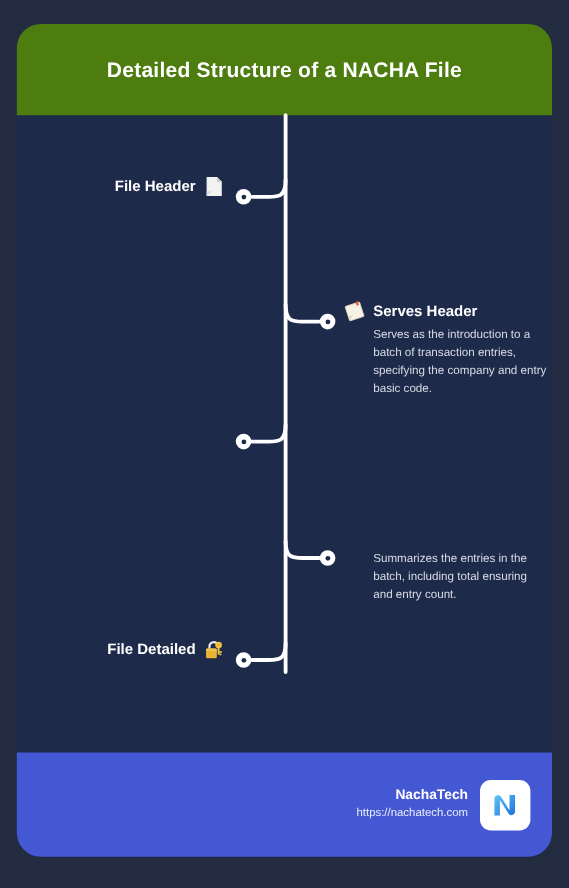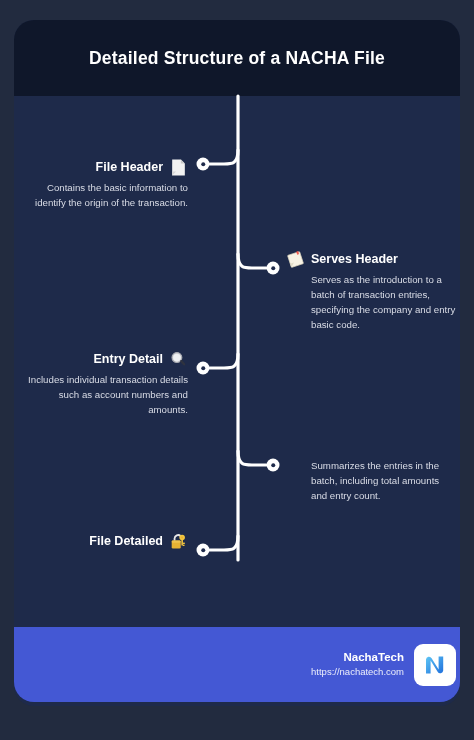--- a/index.html
+++ b/index.html
@@ -36,21 +36,21 @@
     border-radius: 20px;
   }
 
   
   .header-band {
     position: absolute;
     left: 14px;
     top: 20px;
     width: 446px;
     height: 76px;
-    background: #0f172a;
+    background: #4d7c0f;
     border-radius: 20px 20px 0 0;
     display: flex;
     align-items: center;
     justify-content: center;
     box-sizing: border-box;
     padding: 0 18px;
   }
   .header-title {
     color: #ffffff;
     font-size: 17.5px;
@@ -59,28 +59,28 @@
     text-align: center;
     line-height: 1.2;
   }
 
   
   .footer-band {
     position: absolute;
     left: 14px;
     top: 627px;
     width: 446px;
-    height: 75px;
+    height: 87px;
     background: #4458d4;
     border-radius: 0 0 20px 20px;
     display: flex;
     align-items: center;
     justify-content: flex-end;
     box-sizing: border-box;
-    padding-right: 4px;
+    padding-right: 18px;
   }
   .footer-text {
     text-align: right;
     margin-right: 10px;
   }
   .footer-brand {
     color: #ffffff;
     font-size: 11.5px;
     font-weight: bold;
     line-height: 1.35;
@@ -212,61 +212,49 @@
       <path d="M238,536 C238,550 232,550 224,550 L210,550"></path>
     </g>
   </svg>
 
   <div class="node" style="left:203px; top:164px;"></div>
   <div class="node" style="left:273px; top:268px;"></div>
   <div class="node" style="left:203px; top:368px;"></div>
   <div class="node" style="left:273px; top:465px;"></div>
   <div class="node" style="left:203px; top:550px;"></div>
 
-  <div class="item left" style="left:20px; top:158px; width:168px;">
+  <div class="item left" style="left:20px; top:146px; width:168px;">
     <div class="item-title-row">
       <span class="item-title">File Header</span>
       <svg class="item-icon" viewBox="0 0 24 24">
         <path d="M4 2 H15 L20 7 V22 H4 Z" fill="#f2f2f2"></path>
         <path d="M15 2 L20 7 H15 Z" fill="#c9c9c9"></path>
         <path d="M4 22 L9 17 H4 Z" fill="#d8d8d8"></path>
       </svg>
     </div>
-    <div class="item-desc">Contains the basic information to identify the origin of the transaction.</div>
   </div>
 
   <div class="item right" style="left:286px; top:250px; width:170px;">
     <div class="item-title-row">
       <svg class="item-icon" viewBox="0 0 24 24">
         <g transform="rotate(-18 12 12)">
           <rect x="4" y="4" width="16" height="16" rx="1" fill="#f7f2e4" stroke="#ddd5bf" stroke-width="0.8"></rect>
           <path d="M4 20 L9 15 L4 15 Z" fill="#e2dcc8"></path>
           <path d="M16.5 3.2 L18.6 6.4 L16.2 7.4 Z" fill="#e8453c"></path>
           <circle cx="17.2" cy="4.2" r="1.5" fill="#f0564c"></circle>
         </g>
       </svg>
       <span class="item-title">Serves Header</span>
     </div>
     <div class="item-desc">Serves as the introduction to a batch of transaction entries, specifying the company and entry basic code.</div>
   </div>
 
-  <div class="item left" style="left:20px; top:350px; width:168px;">
-    <div class="item-title-row">
-      <span class="item-title">Entry Detail</span>
-      <svg class="item-icon" viewBox="0 0 24 24">
-        <circle cx="10" cy="9.5" r="6.2" fill="#dcdde0" stroke="#a9abb2" stroke-width="1.4"></circle>
-        <circle cx="10" cy="9.5" r="4.6" fill="#eef0f3"></circle>
-        <rect x="13.4" y="14" width="3.1" height="8.2" rx="1.4" fill="#2f3340" transform="rotate(-42 13.4 14)"></rect>
-      </svg>
-    </div>
-    <div class="item-desc">Includes individual transaction details such as account numbers and amounts.</div>
-  </div>
 
   <div class="item right" style="left:286px; top:455px; width:170px;">
-    <div class="item-desc">Summarizes the entries in the batch, including total amounts and entry count.</div>
+    <div class="item-desc">Summarizes the entries in the batch, including total ensuring and entry count.</div>
   </div>
 
   <div class="item left" style="left:20px; top:532px; width:168px;">
     <div class="item-title-row">
       <span class="item-title">File Detailed</span>
       <svg class="item-icon" viewBox="0 0 24 24">
         <path d="M7 11 V8.2 A4.6 4.6 0 0 1 14.6 5" fill="none" stroke="#e8e8e8" stroke-width="2.3"></path>
         <rect x="3.4" y="10.6" width="11.4" height="10.2" rx="1.6" fill="#e8b233"></rect>
         <rect x="3.4" y="10.6" width="11.4" height="3" rx="1.4" fill="#f0c24e"></rect>
         <circle cx="16.6" cy="7" r="3.5" fill="#f2c53f"></circle>

